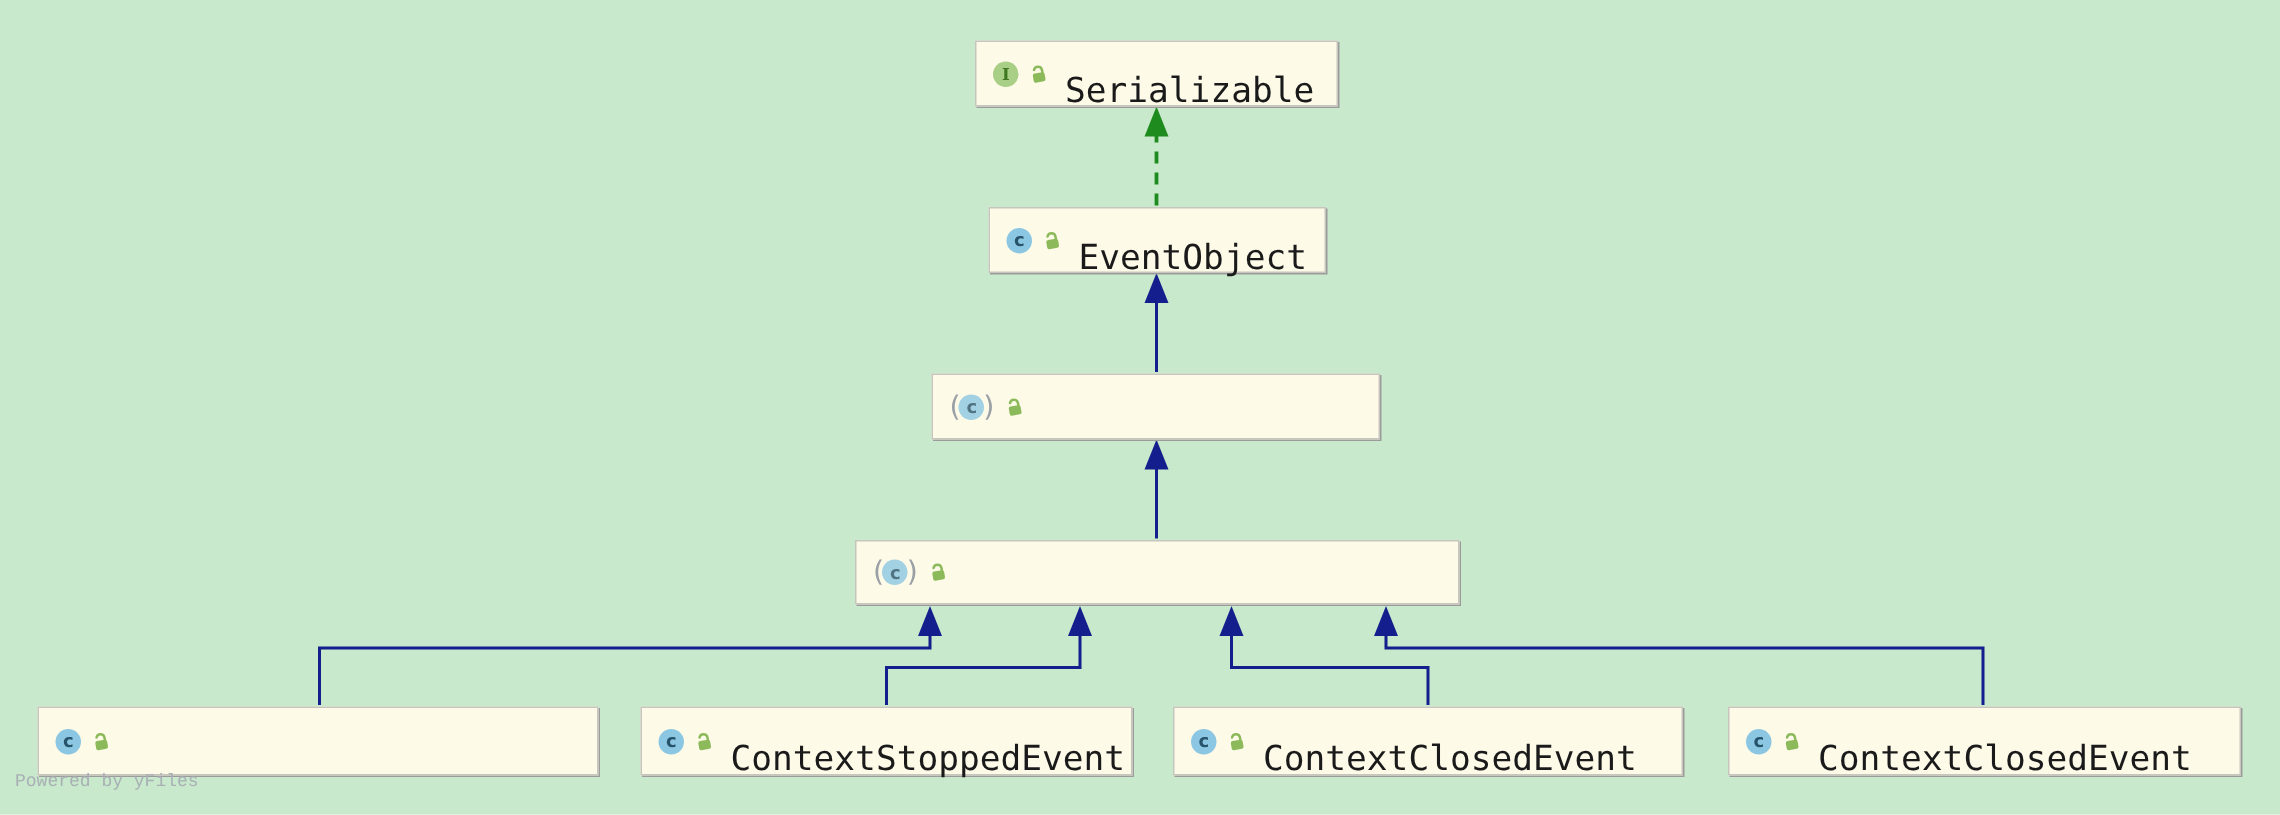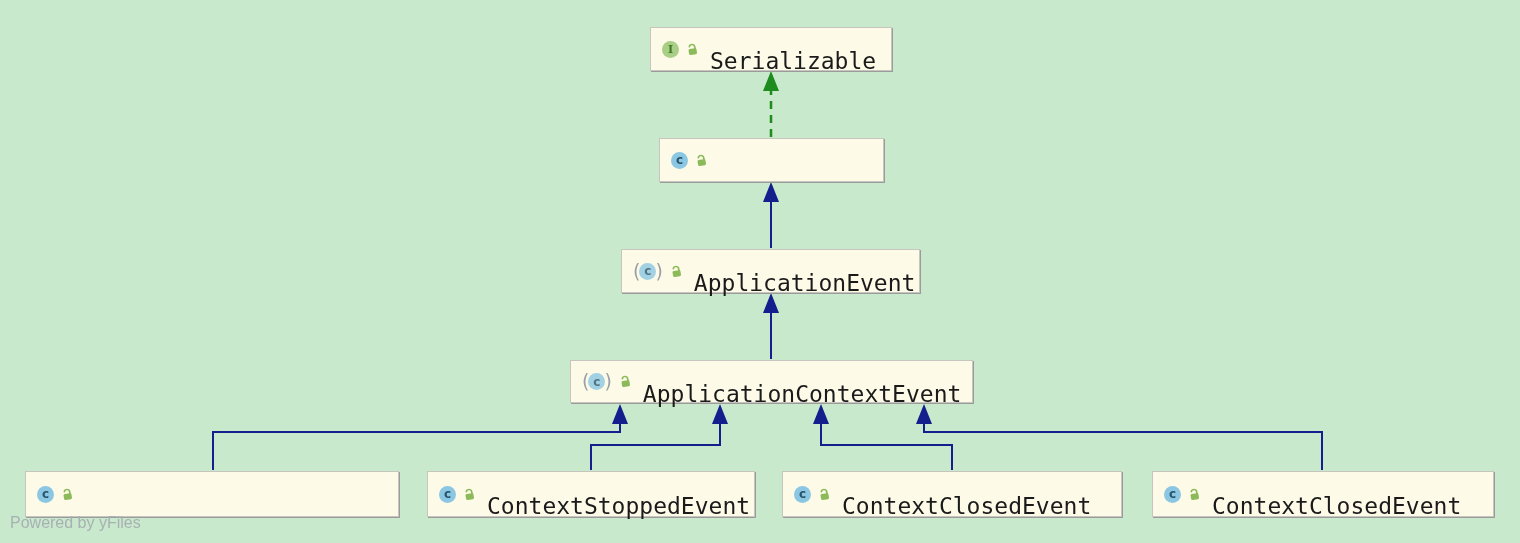--- a/index.html
+++ b/index.html
@@ -45,22 +45,22 @@
   .abstract-wrap .badge{opacity:.8;}
   .paren{
     color:var(--abstract-paren); font-size:19px; line-height:17px;
     font-family:"DejaVu Sans", sans-serif; font-weight:normal;
   }
   .paren.open{margin-right:-1px;}
   .paren.close{margin-left:-1px;}
   .lock{flex:0 0 auto; transform:rotate(-10deg); margin-left:1px;}
   #watermark{
     position:absolute; left:10px; top:514px;
-    font-family:Liberation Sans, sans-serif;
-    font-size:16px; color:var(--watermark-color);
+    font-family:Liberation Mono, monospace;
+    font-size:12px; color:var(--watermark-color);
   }
 </style>
 </head>
 <body>
 
 <div id="canvas">
 
   <svg id="edges" viewBox="0 0 1520 543" xmlns="http://www.w3.org/2000/svg">
 
     <g>
@@ -107,46 +107,45 @@
     </svg>
     <span class="label">Serializable</span>
   </div>
 
   <div class="node" style="left:659px;top:138px;width:225px;height:44px;">
     <span class="badge class">c</span>
     <svg class="lock" width="13" height="13" viewBox="0 0 14 14">
       <path d="M9.8 6.2 V4.4 a2.9 2.9 0 0 0 -5.6 -1" fill="none" stroke="var(--lock-icon)" stroke-width="1.8" stroke-linecap="round"></path>
       <rect x="2.6" y="6" width="8.6" height="6.6" rx="1.5" fill="var(--lock-icon)"></rect>
     </svg>
+    <span class="label">EventObject</span>
   </div>
 
   <div class="node" style="left:621px;top:249px;width:299px;height:44px;">
     <span class="abstract-wrap">
       <span class="paren open">(</span>
       <span class="badge class">c</span>
       <span class="paren close">)</span>
     </span>
     <svg class="lock" width="13" height="13" viewBox="0 0 14 14">
       <path d="M9.8 6.2 V4.4 a2.9 2.9 0 0 0 -5.6 -1" fill="none" stroke="var(--lock-icon)" stroke-width="1.8" stroke-linecap="round"></path>
       <rect x="2.6" y="6" width="8.6" height="6.6" rx="1.5" fill="var(--lock-icon)"></rect>
     </svg>
-    <span class="label">ApplicationEvent</span>
   </div>
 
   <div class="node" style="left:570px;top:360px;width:403px;height:43px;">
     <span class="abstract-wrap">
       <span class="paren open">(</span>
       <span class="badge class">c</span>
       <span class="paren close">)</span>
     </span>
     <svg class="lock" width="13" height="13" viewBox="0 0 14 14">
       <path d="M9.8 6.2 V4.4 a2.9 2.9 0 0 0 -5.6 -1" fill="none" stroke="var(--lock-icon)" stroke-width="1.8" stroke-linecap="round"></path>
       <rect x="2.6" y="6" width="8.6" height="6.6" rx="1.5" fill="var(--lock-icon)"></rect>
     </svg>
-    <span class="label">ApplicationContextEvent</span>
   </div>
 
   <div class="node" style="left:25px;top:471px;width:374px;height:46px;">
     <span class="badge class">c</span>
     <svg class="lock" width="13" height="13" viewBox="0 0 14 14">
       <path d="M9.8 6.2 V4.4 a2.9 2.9 0 0 0 -5.6 -1" fill="none" stroke="var(--lock-icon)" stroke-width="1.8" stroke-linecap="round"></path>
       <rect x="2.6" y="6" width="8.6" height="6.6" rx="1.5" fill="var(--lock-icon)"></rect>
     </svg>
   </div>
 

